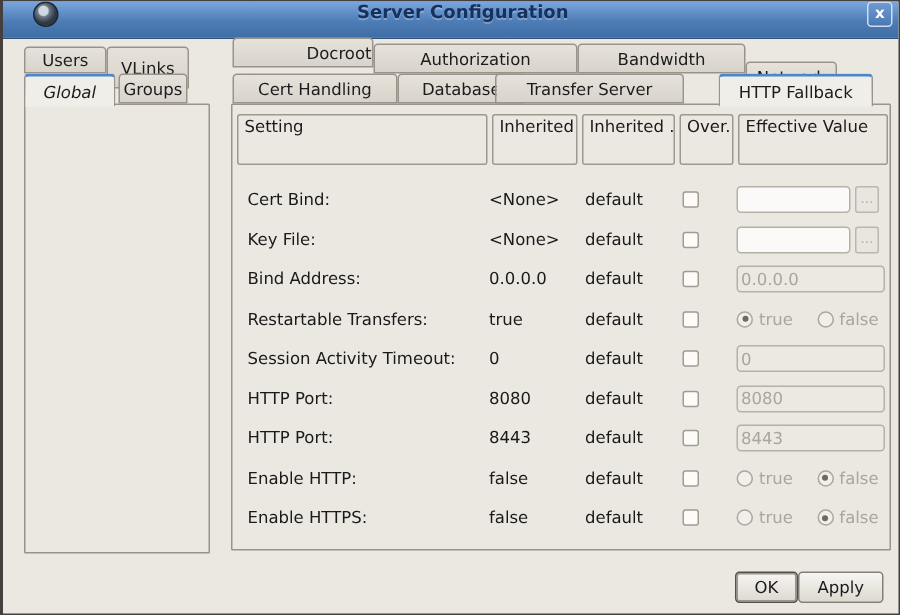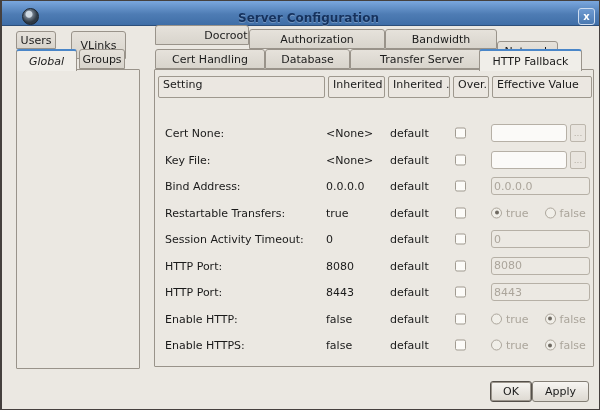--- a/index.html
+++ b/index.html
@@ -6,21 +6,21 @@
   *{font-family:"DejaVu Sans","Liberation Sans",sans-serif;}
 
   .window{
     position:relative;width:600px;height:410px;box-sizing:border-box;
     background:#ebe8e2;border:1px solid #45403e;border-left-width:2px;
     overflow:hidden;
   }
 
   
   .titlebar{
-    height:24px;display:flex;align-items:flex-end;
+    height:24px;display:flex;align-items:flex-start;
     background:linear-gradient(#7aa7de,#4e7cb4 55%,#3f6ea7);
     border-bottom:1px solid #2d4f7a;
     padding-left:16px;
   }
   .app-icon{
     width:15px;height:15px;margin-left:4px;border-radius:50%;
     background:radial-gradient(circle at 40% 35%, #cfd9e2 0 3px, #6d7987 4px, #2e3944 8px);
     border:1px solid #1d2630;flex:0 0 auto;
   }
   .title-text{
@@ -47,21 +47,21 @@
     background:#f0eee9;border-top:2px solid #4a86c8;border-bottom:none;z-index:3;
   }
 
   .panel{
     position:absolute;box-sizing:border-box;background:#ebe8e2;
     border:1px solid #99938a;border-radius:1px;z-index:1;
   }
 
   
   .header-cell{
-    position:absolute;box-sizing:border-box;height:22px;top:6px;
+    position:absolute;box-sizing:border-box;height:34px;top:6px;
     background:#ebe7e1;border:1px solid #9e988e;border-radius:2px;
     font-size:11px;color:#1a1a1a;padding-left:4px;line-height:16px;
     white-space:nowrap;overflow:hidden;cursor:default;
   }
   .rows{position:absolute;top:50px;left:0;right:0;}
   .row{position:relative;height:26.5px;}
   .row > *{position:absolute;top:50%;transform:translateY(-50%);}
   .cell-label{left:10px;font-size:11px;color:#1a1a1a;white-space:nowrap;}
   .cell-inherited{left:171px;font-size:11px;color:#1a1a1a;white-space:nowrap;}
   .cell-source{left:235px;font-size:11px;color:#1a1a1a;white-space:nowrap;}
@@ -110,48 +110,48 @@
 
   <div class="titlebar">
     <span class="app-icon"></span>
     <span class="title-text">Server Configuration</span>
     <span class="close-btn">x</span>
   </div>
 
   <div class="body">
 
     <div id="left-tabs">
-        <div class="tab" style="left: 14px; top: 6px; width: 40px; height: 18px;">Users</div>
+        <div class="tab" style="left: 14px; top: 6px; width: 55px; height: 18px;">Users</div>
         <div class="tab" style="left: 69px; top: 6px; width: 55px; height: 28px;">VLinks</div>
         <div class="tab selected" style="left: 14px; top: 24px; width: 61px; height: 22px; font-style: italic;">Global</div>
         <div class="tab" style="left: 77px; top: 24px; width: 46px; height: 20px;">Groups</div>
       </div>
     <div class="panel" style="left:14px;top:44px;width:124px;height:300px;"></div>
 
     <div id="right-tabs">
         <div class="tab" style="left: 153px; top: 0; width: 94px; height: 20px; padding-left: 48px;">Docroot</div>
         <div class="tab" style="left: 247px; top: 4px; width: 136px; height: 20px;">Authorization</div>
         <div class="tab" style="left: 383px; top: 4px; width: 112px; height: 20px;">Bandwidth</div>
         <div class="tab" style="left: 495px; top: 16px; width: 61px; height: 20px;">Network</div>
         <div class="tab" style="left: 153px; top: 24px; width: 110px; height: 20px;">Cert Handling</div>
         <div class="tab" style="left: 263px; top: 24px; width: 85px; height: 20px;">Database</div>
-        <div class="tab" style="left: 348px; top: 24px; width: 144px; height: 20px;">Transfer Server</div>
+        <div class="tab" style="left: 328px; top: 24px; width: 126px; height: 20px;">Transfer Server</div>
         <div class="tab selected" style="left: 477px; top: 24px; width: 103px; height: 22px;">HTTP Fallback</div>
       </div>
     <div class="panel" style="left:152px;top:44px;width:440px;height:298px;">
       <div id="header-row">
           <div class="header-cell" style="left: 3px; width: 167px;">Setting</div>
           <div class="header-cell" style="left: 173px; width: 57px;">Inherited ...</div>
           <div class="header-cell" style="left: 233px; width: 62px;">Inherited ...</div>
           <div class="header-cell" style="left: 298px; width: 36px;">Over...</div>
           <div class="header-cell" style="left: 337px; width: 100px;">Effective Value</div>
         </div>
       <div class="rows" id="settings-rows">
           <div class="row">
-            <span class="cell-label">Cert None:</span>
+            <span class="cell-label">Cert Bind:</span>
             <span class="cell-inherited">&lt;None&gt;</span>
             <span class="cell-source">default</span>
             <span class="checkbox"></span>
             <span class="ctl">
               <input class="field white" style="">
               <button class="browse-btn">...</button>
             </span>
           </div>
           <div class="row">
             <span class="cell-label">Key File:</span>

